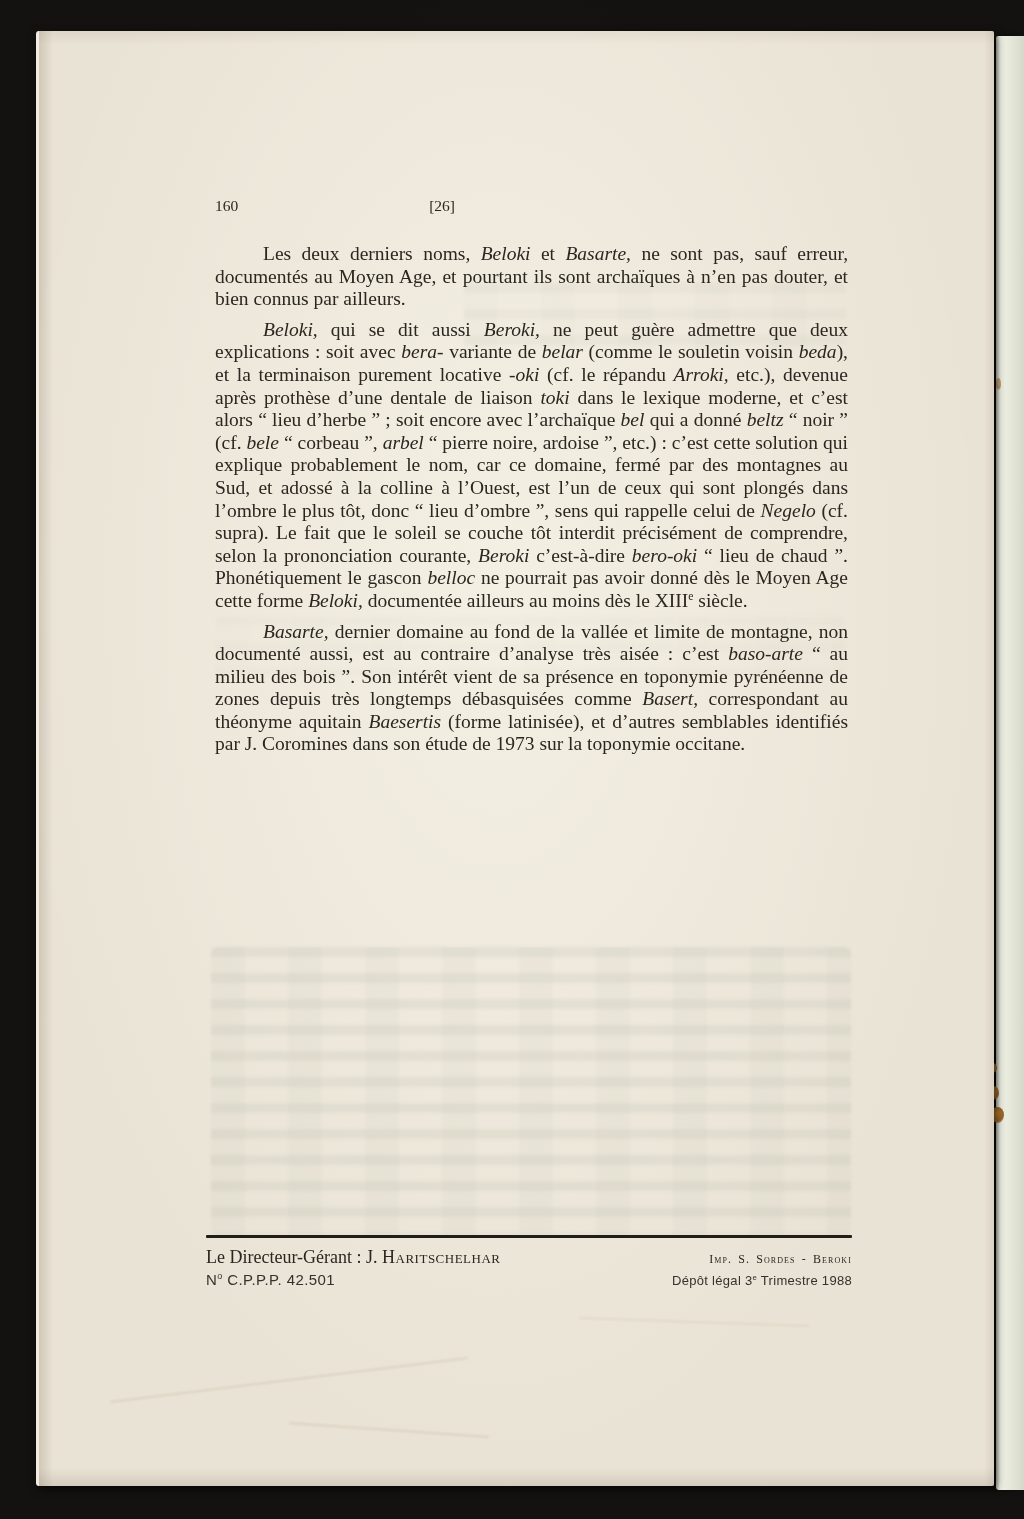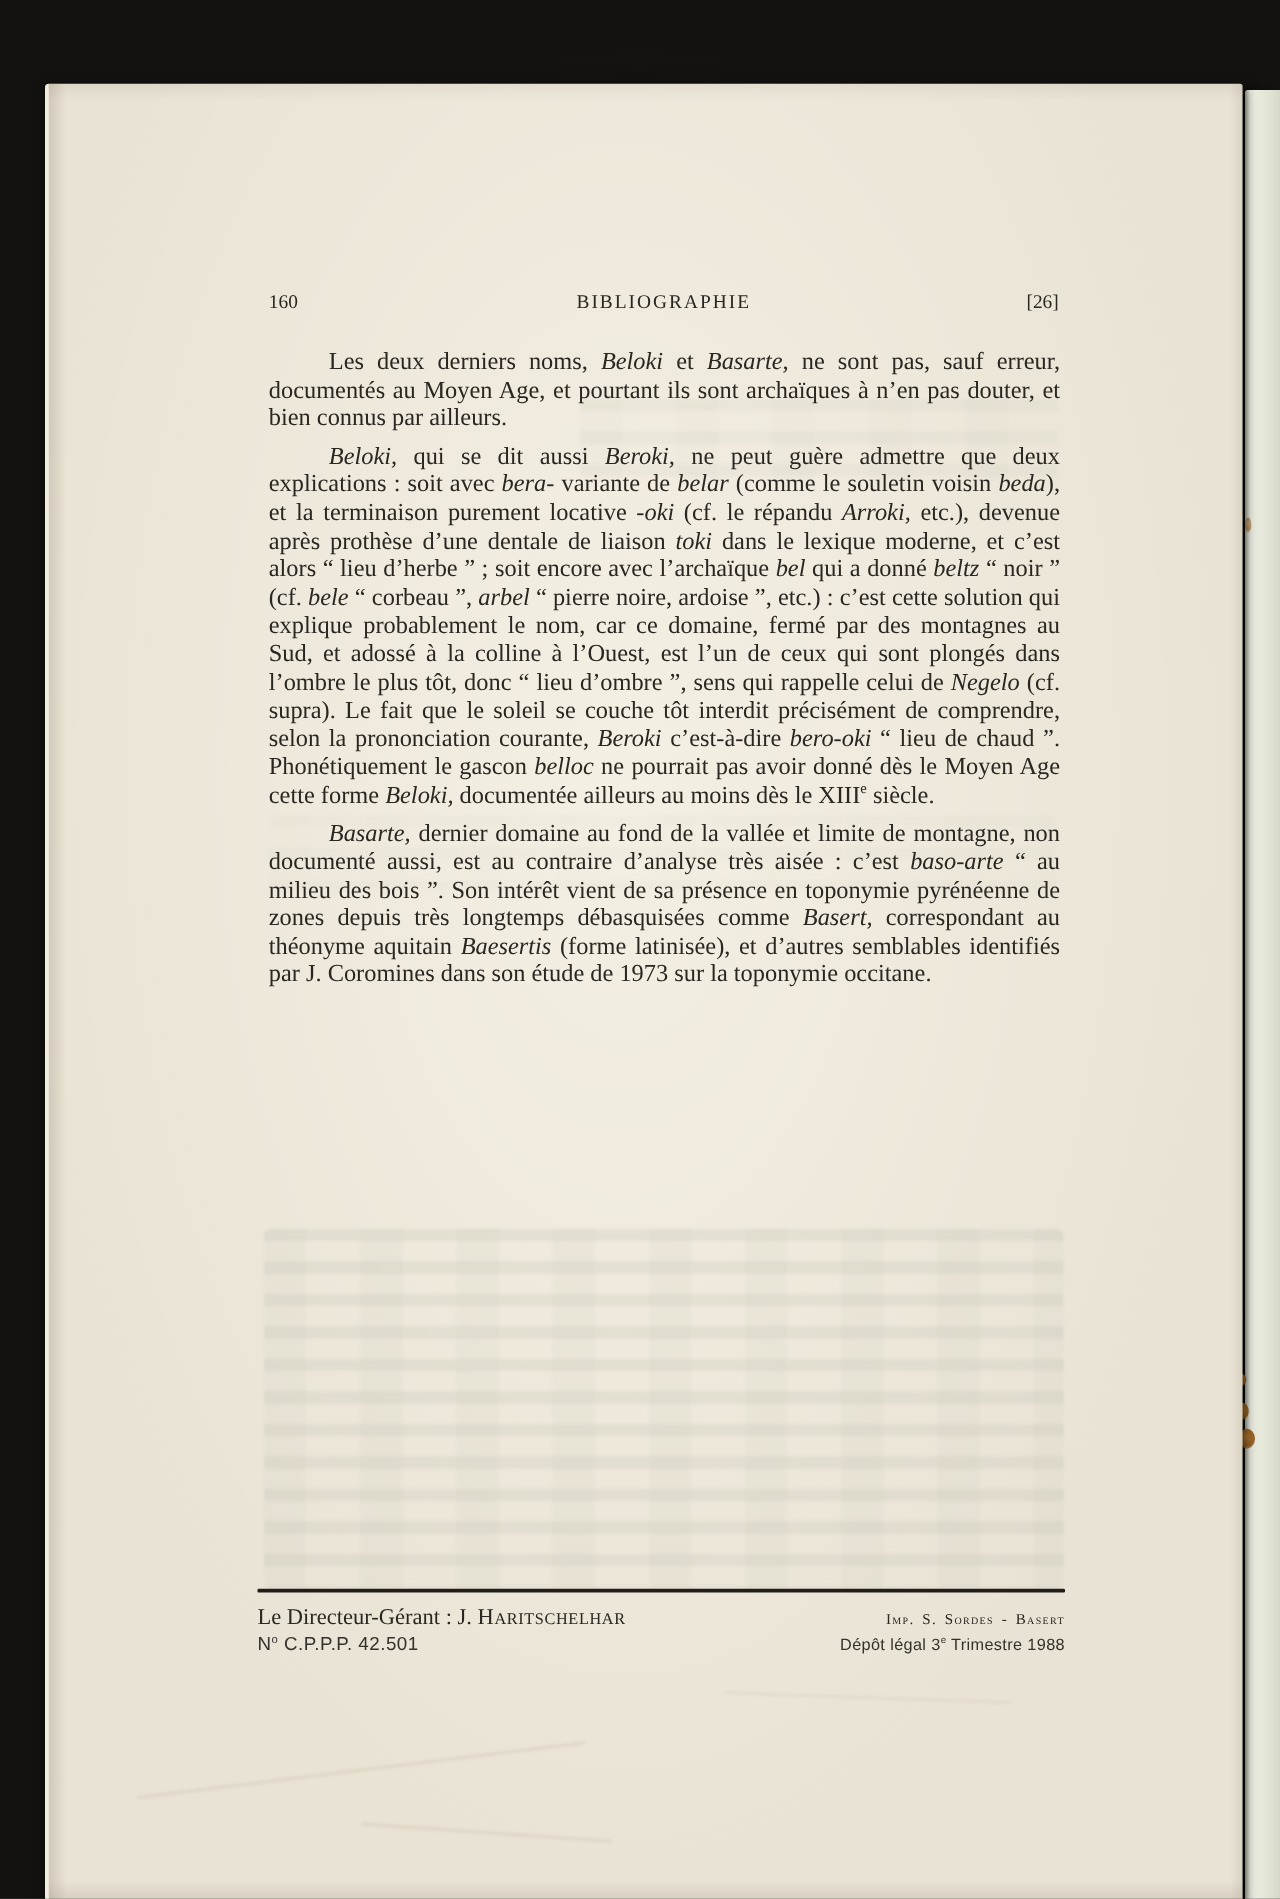--- a/index.html
+++ b/index.html
@@ -15,21 +15,20 @@
   body{
     background:var(--backdrop);
     font-family:"Liberation Serif", serif;
     position:relative;
     overflow:hidden;
   }
   .stage{position:absolute;inset:0;
     background:
       radial-gradient(ellipse at 50% 45%, rgba(60,55,48,0.18), rgba(0,0,0,0) 60%),
       var(--backdrop);
-    margin-top: 36px;
   }
   
   .next-page-edge{
     position:absolute;left:996px;top:36px;width:28px;height:1454px;
     background:linear-gradient(90deg,#b9bcab 0%, #f2f4e8 14%, #e7e9db 45%, #dde0d0 80%, #d6d9c9 100%);
     border-radius:2px 0 0 3px;
     box-shadow:-4px 0 6px -2px rgba(0,0,0,0.85);
   }
   .foxing{position:absolute;border-radius:50%;
     background:radial-gradient(circle at 40% 40%, #b97f33, var(--foxing) 60%, rgba(120,70,20,0.25) 100%);
@@ -130,38 +129,37 @@
 
     <div class="ghost ghost-top"></div>
     <div class="ghost ghost-mid"></div>
     <div class="ghost ghost-low"></div>
     <div class="crease crease1"></div>
     <div class="crease crease2"></div>
     <div class="crease crease3"></div>
 
     <div class="page-header">
       <span class="num">160</span>
-      <span class="title">BIBLIOGRAPHIE</span>
       <span class="ref">[26]</span>
     </div>
 
     <div class="body-text">
       <p><span>Les deux derniers noms, </span><span class="it">Beloki</span><span> et </span><span class="it">Basarte,</span><span> ne sont pas, sauf erreur, documentés au Moyen Age, et pourtant ils sont archaïques à n’en pas douter, et bien connus par ailleurs.</span></p>
       <p><span class="it">Beloki,</span><span> qui se dit aussi </span><span class="it">Beroki,</span><span> ne peut guère admettre que deux explications : soit avec </span><span class="it">bera-</span><span> variante de </span><span class="it">belar</span><span> (comme le souletin voisin </span><span class="it">beda</span><span>), et la terminaison purement locative </span><span class="it">-oki</span><span> (cf. le répandu </span><span class="it">Arroki,</span><span> etc.), devenue après prothèse d’une dentale de liaison </span><span class="it">toki</span><span> dans le lexique moderne, et c’est alors “ lieu d’herbe ” ; soit encore avec l’archaïque </span><span class="it">bel</span><span> qui a donné </span><span class="it">beltz</span><span> “ noir ” (cf. </span><span class="it">bele</span><span> “ corbeau ”, </span><span class="it">arbel</span><span> “ pierre noire, ardoise ”, etc.) : c’est cette solution qui explique probablement le nom, car ce domaine, fermé par des montagnes au Sud, et adossé à la colline à l’Ouest, est l’un de ceux qui sont plongés dans l’ombre le plus tôt, donc “ lieu d’ombre ”, sens qui rappelle celui de </span><span class="it">Negelo</span><span> (cf. supra). Le fait que le soleil se couche tôt interdit précisément de comprendre, selon la prononciation courante, </span><span class="it">Beroki</span><span> c’est-à-dire </span><span class="it">bero-oki</span><span> “ lieu de chaud ”. Phonétiquement le gascon </span><span class="it">belloc</span><span> ne pourrait pas avoir donné dès le Moyen Age cette forme </span><span class="it">Beloki,</span><span> documentée ailleurs au moins dès le XIII</span><sup>e</sup><span> siècle.</span></p>
       <p><span class="it">Basarte,</span><span> dernier domaine au fond de la vallée et limite de montagne, non documenté aussi, est au contraire d’analyse très aisée : c’est </span><span class="it">baso-arte</span><span> “ au milieu des bois ”. Son intérêt vient de sa présence en toponymie pyrénéenne de zones depuis très longtemps débasquisées comme </span><span class="it">Basert,</span><span> correspondant au théonyme aquitain </span><span class="it">Baesertis</span><span> (forme latinisée), et d’autres semblables identifiés par J. Coromines dans son étude de 1973 sur la toponymie occitane.</span></p>
 
       <div class="signature">
       </div>
     </div>
 
     <div class="footer">
       <div class="footer-rule"></div>
       <div class="footer-row row1">
         <span class="director"><span>Le Directeur-Gérant : J. </span><span class="sc">Haritschelhar</span></span>
-        <span class="printer">Imp. S. Sordes - Basert</span>
+        <span class="printer">Imp. S. Sordes - Beroki</span>
       </div>
       <div class="footer-row row2">
         <span class="registration sans"><span>N</span><sup>o</sup><span> C.P.P.P. 42.501</span></span>
         <span class="deposit sans"><span>Dépôt légal 3</span><sup>e</sup><span> Trimestre 1988</span></span>
       </div>
     </div>
 
   </div>
 </div>
 

